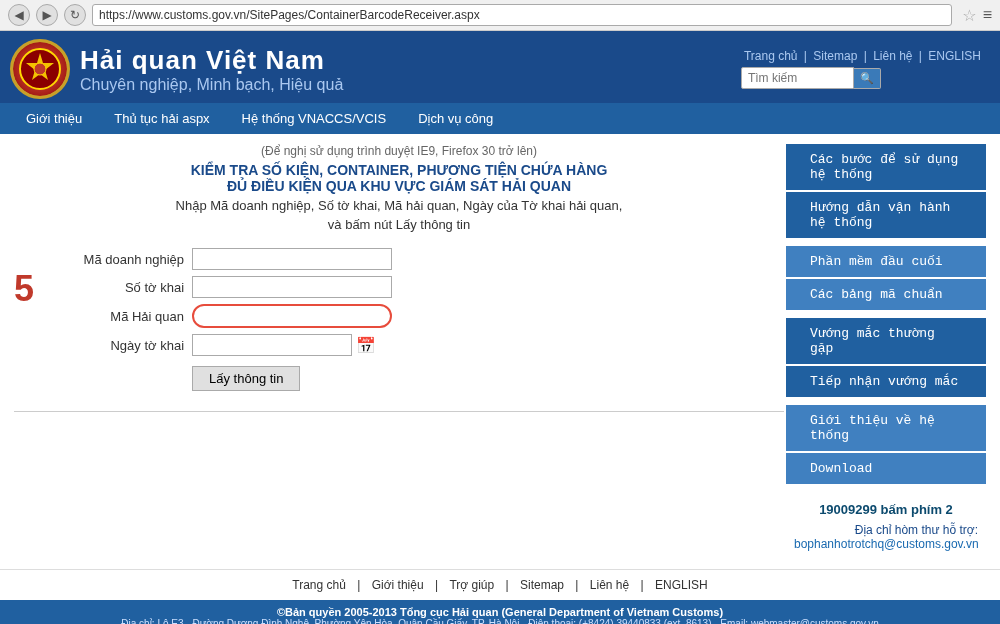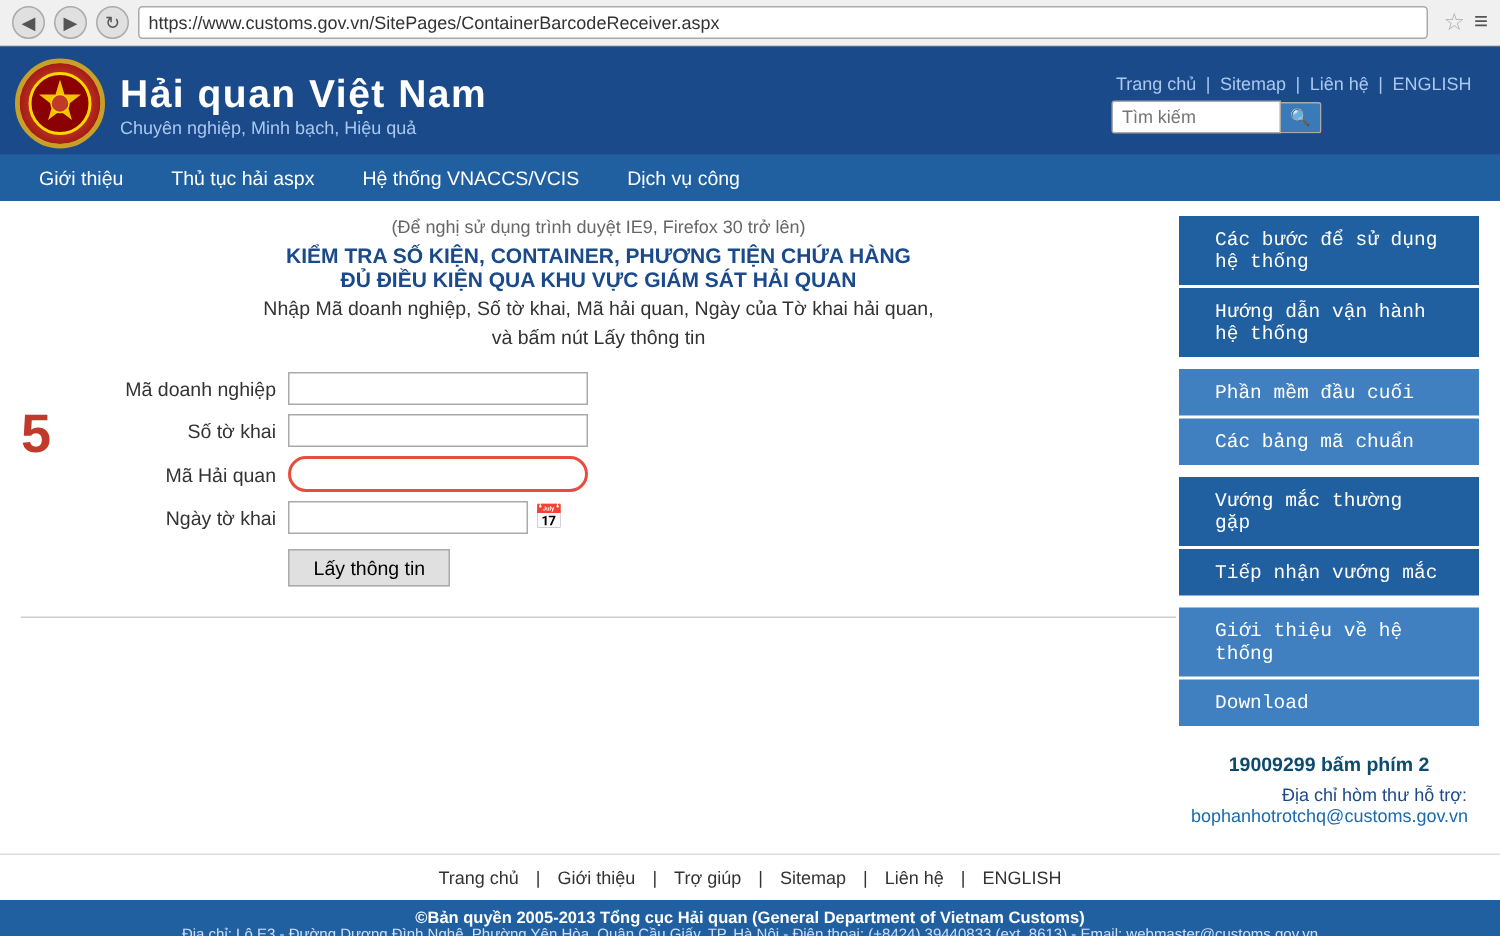--- a/index.html
+++ b/index.html
@@ -47,21 +47,21 @@
       overflow: hidden;
     }
     .logo-inner {
       width: 54px; height: 54px; border-radius: 50%;
       background: radial-gradient(circle, #c0392b 40%, #8b0000 100%);
       display: flex; align-items: center; justify-content: center;
       font-size: 20px; color: #ffd700;
     }
     .site-title-area { color: #fff; }
     .site-title { font-size: 26px; font-weight: bold; color: #fff; letter-spacing: 1px; }
-    .site-subtitle { font-size: 12px; color: #aac8f0; }
+    .site-subtitle { font-size: 16px; color: #aac8f0; }
     .header-right { text-align: right; }
     .header-links { font-size: 12px; color: #aac8f0; margin-bottom: 4px; }
     .header-links a { color: #aac8f0; text-decoration: none; margin: 0 3px; }
     .search-bar {
       display: flex; align-items: center;
     }
     .search-input {
       padding: 3px 6px; border: 1px solid #aaa; border-radius: 2px 0 0 2px;
       font-size: 12px; width: 113px;
     }

